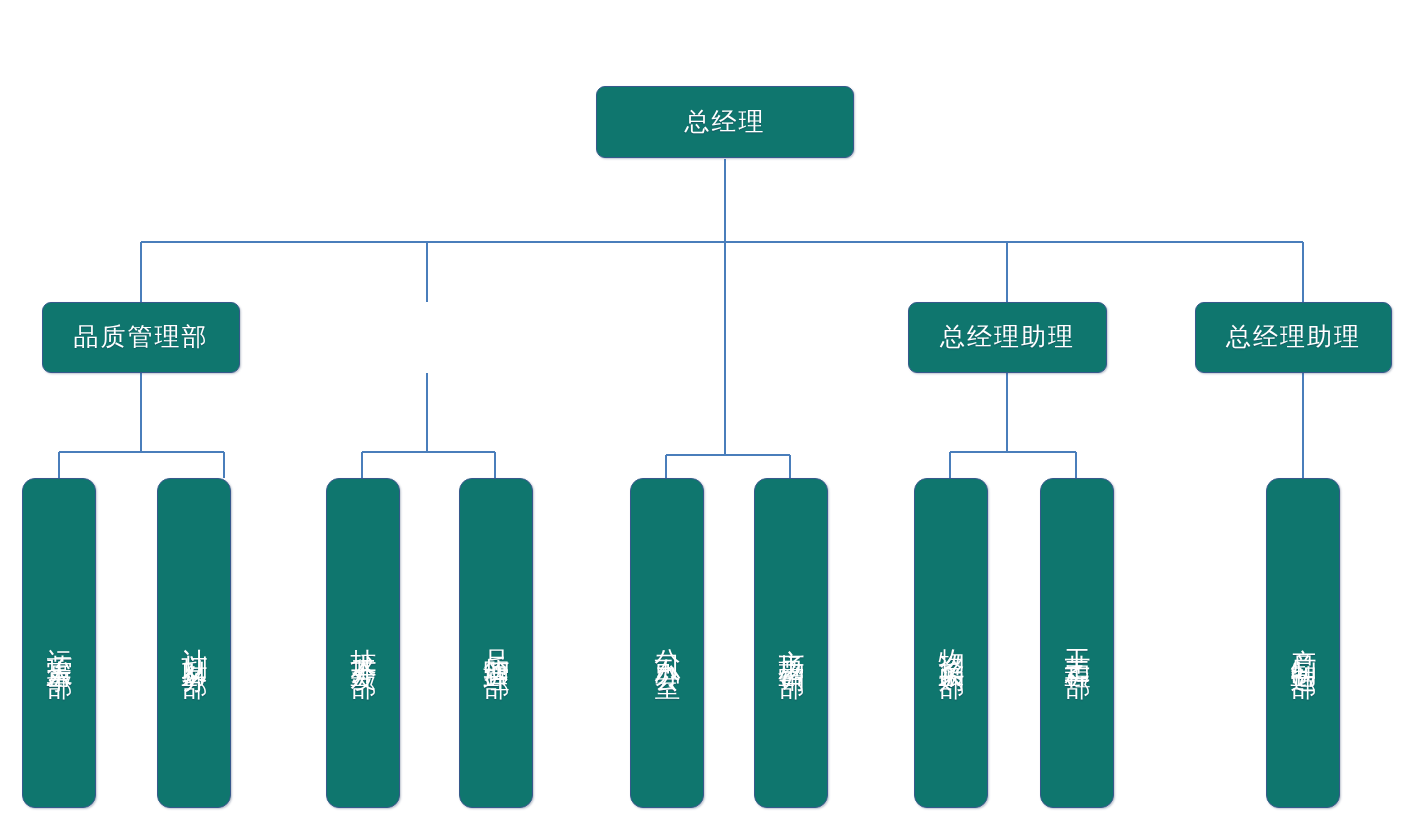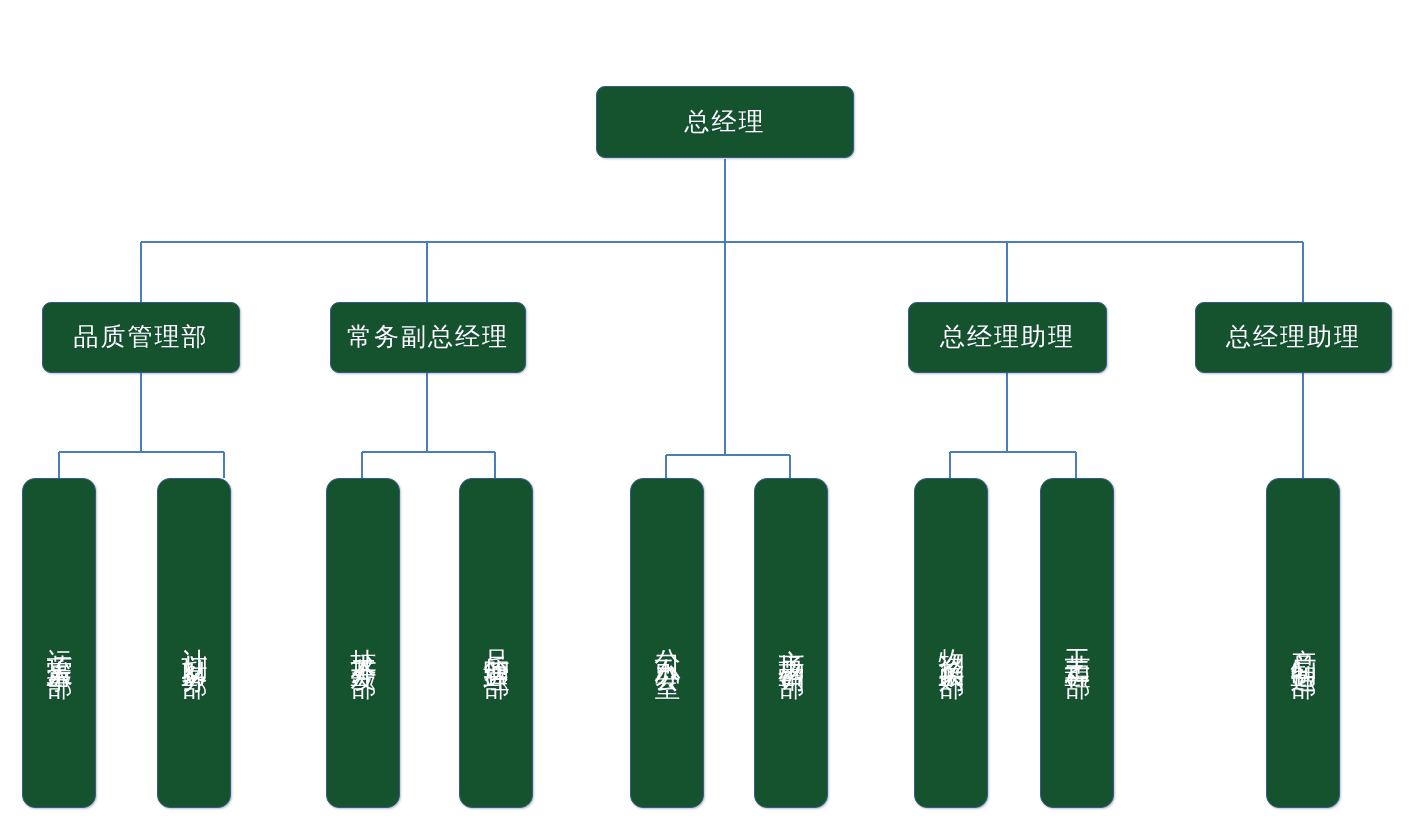--- a/index.html
+++ b/index.html
@@ -24,21 +24,21 @@
     position: absolute;
     left: 0;
     top: 0;
     width: 1422px;
     height: 822px;
     pointer-events: none;
   }
   .node {
     position: absolute;
     box-sizing: border-box;
-    background: #14532d;
+    background: #0f766e;
     border: 1.6px solid #37598C;
     border-radius: 9px;
     color: #FFFFFF;
     display: flex;
     align-items: center;
     justify-content: center;
     text-align: center;
     box-shadow: 1px 1px 2px rgba(40,60,95,0.30);
     z-index: 2;
   }
@@ -107,23 +107,20 @@
   </svg>
 
   <div class="node horiz" style="left:596px; top:86px; width:258px; height:72px;">
     <span class="label">总经理</span>
   </div>
 
   <div class="node horiz" style="left:42px; top:302px; width:198px; height:71px;">
     <span class="label">品质管理部</span>
   </div>
 
-  <div class="node horiz" style="left:330px; top:302px; width:196px; height:71px;">
-    <span class="label">常务副总经理</span>
-  </div>
 
   <div class="node horiz" style="left:908px; top:302px; width:199px; height:71px;">
     <span class="label">总经理助理</span>
   </div>
 
   <div class="node horiz" style="left:1195px; top:302px; width:197px; height:71px;">
     <span class="label">总经理助理</span>
   </div>
 
   <div class="node vert" style="left:22px; top:478px; width:74px; height:330px;">

